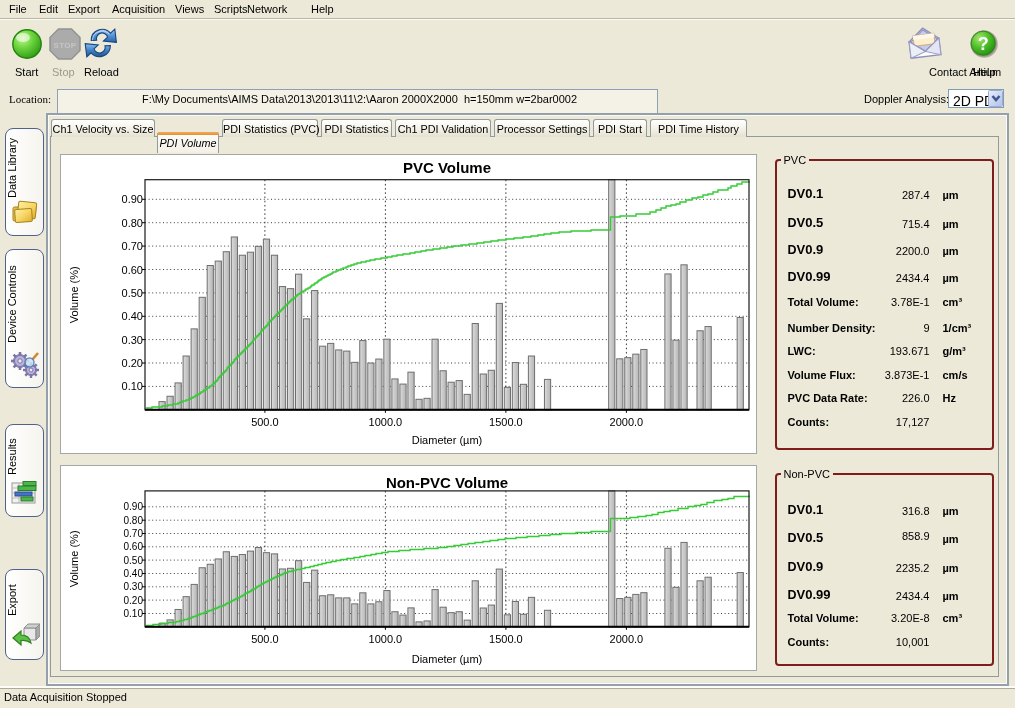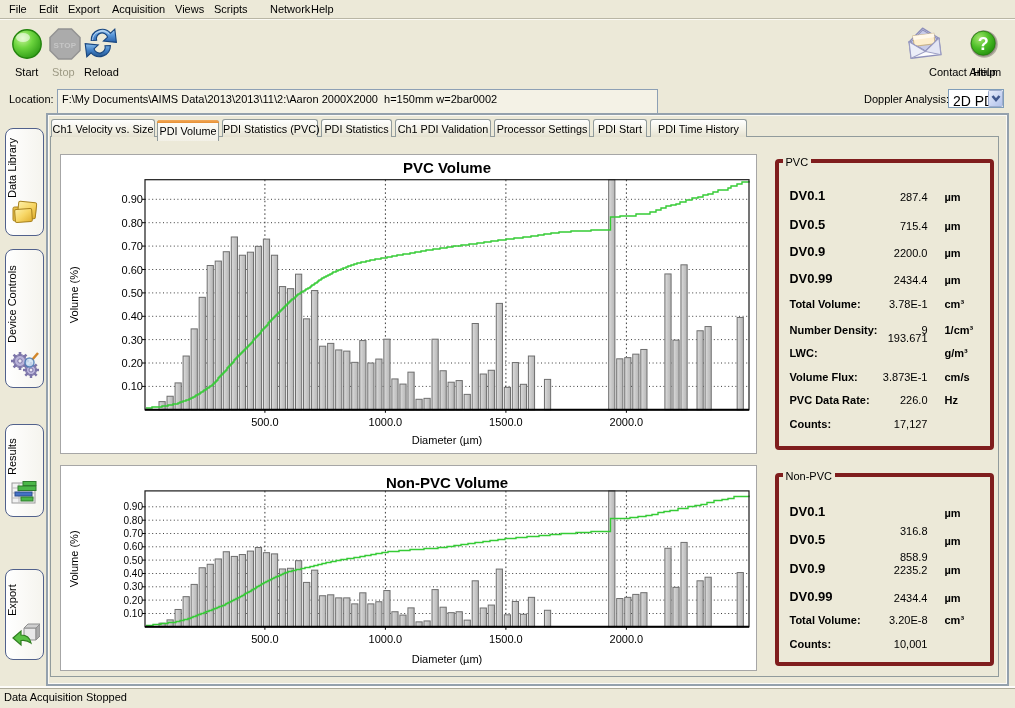--- a/index.html
+++ b/index.html
@@ -1,41 +1,41 @@
 <!DOCTYPE html>
 <html><head><meta charset="utf-8"><style>
 * { margin:0; padding:0; box-sizing:border-box; }
 html,body { width:1015px; height:708px; }
 body { background:#ece9d8; font-family:"Liberation Sans",sans-serif; font-size:11px;
        color:#000; position:relative; overflow:hidden; }
 .menu span { position:absolute; top:2.5px; }
 #menubar { position:absolute; left:0; top:0; width:1015px; height:19px; border-bottom:1px solid #b9b6a5; box-shadow:0 1px 0 #fbfaf4; }
 .tlabel { position:absolute; top:66px; font-size:11px; }
-#loclab { position:absolute; left:9px; top:92.5px; }
+#loclab { position:absolute; left:9px; top:92.5px;font-family:Liberation Serif, serif; }
 #locbox { position:absolute; left:57px; top:89px; width:601px; height:32px; background:#f4f2e6;
-          border:1px solid #8da0b5; padding:2.5px 0 0 4px; white-space:nowrap; }
+          border:1px solid #8da0b5; padding:2.5px 0 0 4px; white-space:nowrap;text-align:center; }
 #doplab { position:absolute; left:864px; top:93px; }
 #dopbox { position:absolute; left:948px; top:89px; width:56px; height:19px; background:#fff;
           border:1px solid #7f9db9; padding:3px 0 0 4px; font-size:14px; }
 #doparrow { position:absolute; left:987.5px; top:90px; width:15.5px; height:17px;
   background:linear-gradient(135deg,#e8edfb 0%,#ccd7f3 50%,#b0c1ea 100%); border:1px solid #9daccd; border-radius:1.5px; }
 #mainpanel { position:absolute; left:46px; top:112.5px; width:963px; height:573.5px;
   border:2px solid #94a1ad; background:#ece9d8; }
 #mainpanel .inner { position:absolute; left:0; top:0; right:0; bottom:0; border:1.5px solid #fbfaf6; background:#ece9d8; }
 #tabpage { position:absolute; left:50px; top:136px; width:949px; height:541px;
   border:1px solid #919b9c; background:#ece9d8; }
 .tab { position:absolute; top:119px; height:18px; white-space:nowrap; background:linear-gradient(#ffffff,#f2f0e4 60%,#e4e1d0);
   border:1px solid #919b9c; border-bottom:none; border-radius:3px 3px 0 0; text-align:center; z-index:3; }
 .tab span { position:relative; top:3px; font-size:10.8px; }
-.tab.active { top:120px; height:21px; background:linear-gradient(#fdfdfa,#f2f0e6); z-index:4; }
+.tab.active { top:132px; height:21px; background:linear-gradient(#fdfdfa,#f2f0e6); z-index:4;font-style:italic; }
 .tab.active span { top:4px; }
 .tabtop { position:absolute; left:-1px; top:-1px; right:-1px; height:2.5px; background:linear-gradient(#f2aa5b,#e68f33);
   border-radius:3px 3px 0 0; }
 .chart { position:absolute; }
-.gbox { position:absolute; left:774.5px; width:219px; border:4px solid #7f1d1d; border-radius:4px; }
+.gbox { position:absolute; left:774.5px; width:219px; border:2px solid #7f1d1d; border-radius:4px; }
 .gbox .leg { position:absolute; left:4px; top:-7px; background:#ece9d8; padding:0 3px; }
 .lab { position:absolute; left:11px; font-weight:bold; }
 .dd { font-size:12.5px; font-weight:bold; }
 .ds { font-size:13px; font-weight:bold; position:relative; top:0; }
 .val { position:absolute; right:62px; }
 .unit { position:absolute; left:166px; font-weight:bold; }
 .sbtn { position:absolute; left:5px; width:39px; background:linear-gradient(to right,#ffffff,#f5f4ee);
   border:1.5px solid #51618c; border-radius:8px; }
 .slbl { position:absolute; top:7px; left:0; width:100%; writing-mode:vertical-rl;
   transform:rotate(180deg); text-align:center; font-size:11px; }
@@ -55,21 +55,21 @@
 </linearGradient>
 </defs>
   </svg>
 <div id="menubar" class="menu">
     <span style="left:9px">File</span>
     <span style="left:39px">Edit</span>
     <span style="left:68px">Export</span>
     <span style="left:112px">Acquisition</span>
     <span style="left:175px">Views</span>
     <span style="left:214px">Scripts</span>
-    <span style="left:270px">Network</span>
+    <span style="left:247px">Network</span>
     <span style="left:311px">Help</span>
   </div>
 
 <svg width="34" height="34" viewBox="0 0 34 34" style="position:absolute;left:11px;top:28px">
 <defs>
       <radialGradient id="grn" cx="0.35" cy="0.3" r="0.75">
 <stop offset="0" stop-color="#c8f39a"></stop>
         <stop offset="0.45" stop-color="#6ed63f"></stop>
         <stop offset="1" stop-color="#2f9c16"></stop>
       </radialGradient>
@@ -382,38 +382,38 @@
     <div class="lab" style="top:108px"><span class="dd">D</span><span class="ds">V0.99</span></div>
     <div class="val" style="top:111px">2434.4</div>
     <div class="unit" style="top:111px">µm</div>
     <div class="lab bl" style="top:135px">Total Volume:</div>
     <div class="val" style="top:135px">3.78E-1</div>
     <div class="unit" style="top:135px">cm³</div>
     <div class="lab bl" style="top:160.5px">Number Density:</div>
     <div class="val" style="top:160.5px">9</div>
     <div class="unit" style="top:160.5px">1/cm³</div>
     <div class="lab bl" style="top:184px">LWC:</div>
-    <div class="val" style="top:169px">193.671</div>
+    <div class="val" style="top:184px">193.671</div>
     <div class="unit" style="top:184px">g/m³</div>
     <div class="lab bl" style="top:207.5px">Volume Flux:</div>
     <div class="val" style="top:207.5px">3.873E-1</div>
     <div class="unit" style="top:207.5px">cm/s</div>
     <div class="lab bl" style="top:231px">PVC Data Rate:</div>
     <div class="val" style="top:231px">226.0</div>
     <div class="unit" style="top:231px">Hz</div>
     <div class="lab bl" style="top:254.5px">Counts:</div>
     <div class="val" style="top:254.5px">17,127</div>
   </div>
 <div class="gbox" style="top:472.5px;height:193px">
     <span class="leg">Non-PVC</span>
     <div class="lab" style="top:27px"><span class="dd">D</span><span class="ds">V0.1</span></div>
-    <div class="val" style="top:48px">316.8</div>
+    <div class="val" style="top:30px">316.8</div>
     <div class="unit" style="top:30px">µm</div>
     <div class="lab" style="top:55.5px"><span class="dd">D</span><span class="ds">V0.5</span></div>
-    <div class="val" style="top:74px">858.9</div>
+    <div class="val" style="top:55px">858.9</div>
     <div class="unit" style="top:58.5px">µm</div>
     <div class="lab" style="top:84px"><span class="dd">D</span><span class="ds">V0.9</span></div>
     <div class="val" style="top:87px">2235.2</div>
     <div class="unit" style="top:87px">µm</div>
     <div class="lab" style="top:112px"><span class="dd">D</span><span class="ds">V0.99</span></div>
     <div class="val" style="top:115px">2434.4</div>
     <div class="unit" style="top:115px">µm</div>
     <div class="lab bl" style="top:137px">Total Volume:</div>
     <div class="val" style="top:137px">3.20E-8</div>
     <div class="unit" style="top:137px">cm³</div>

